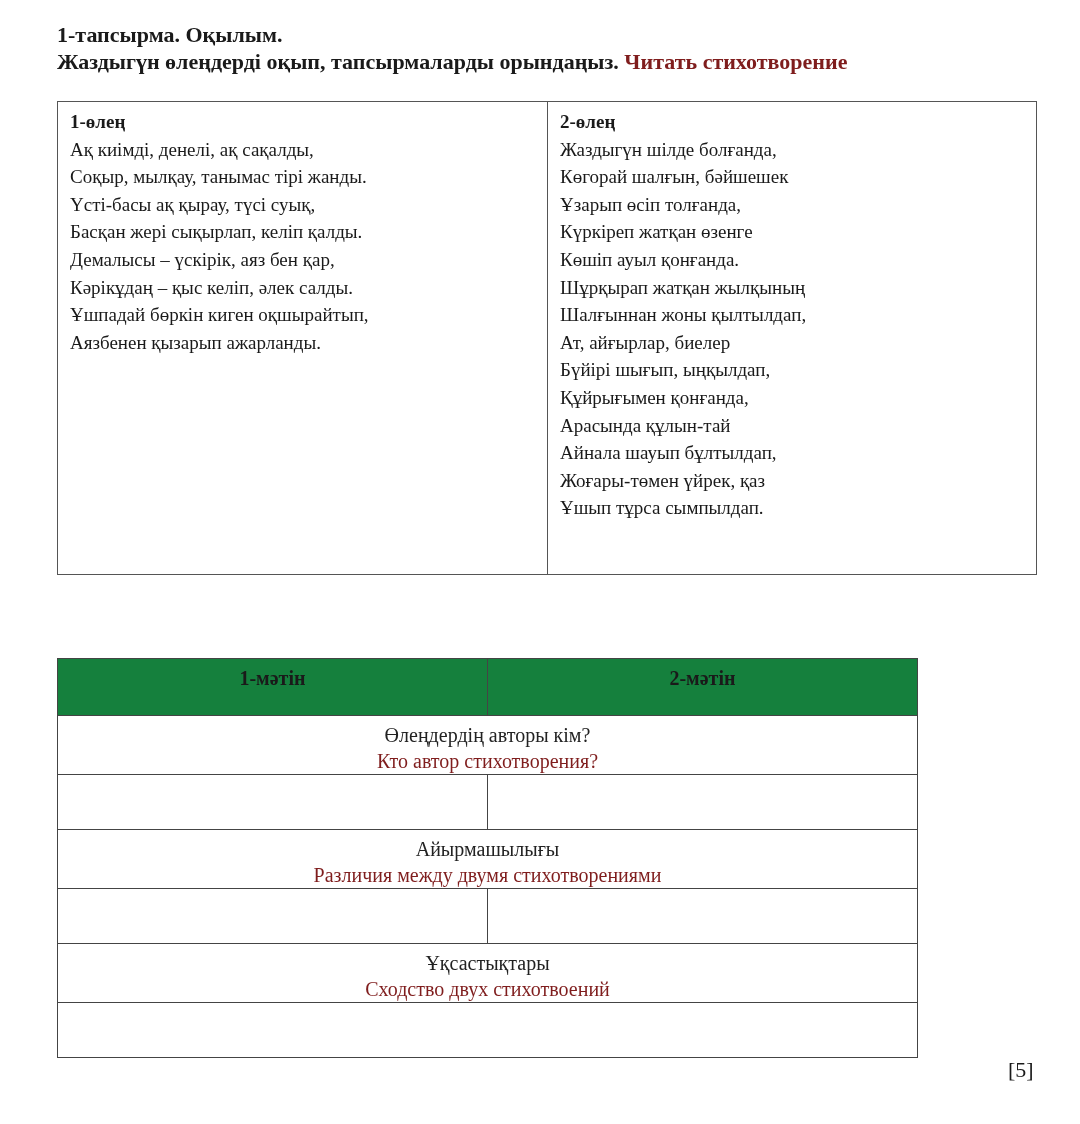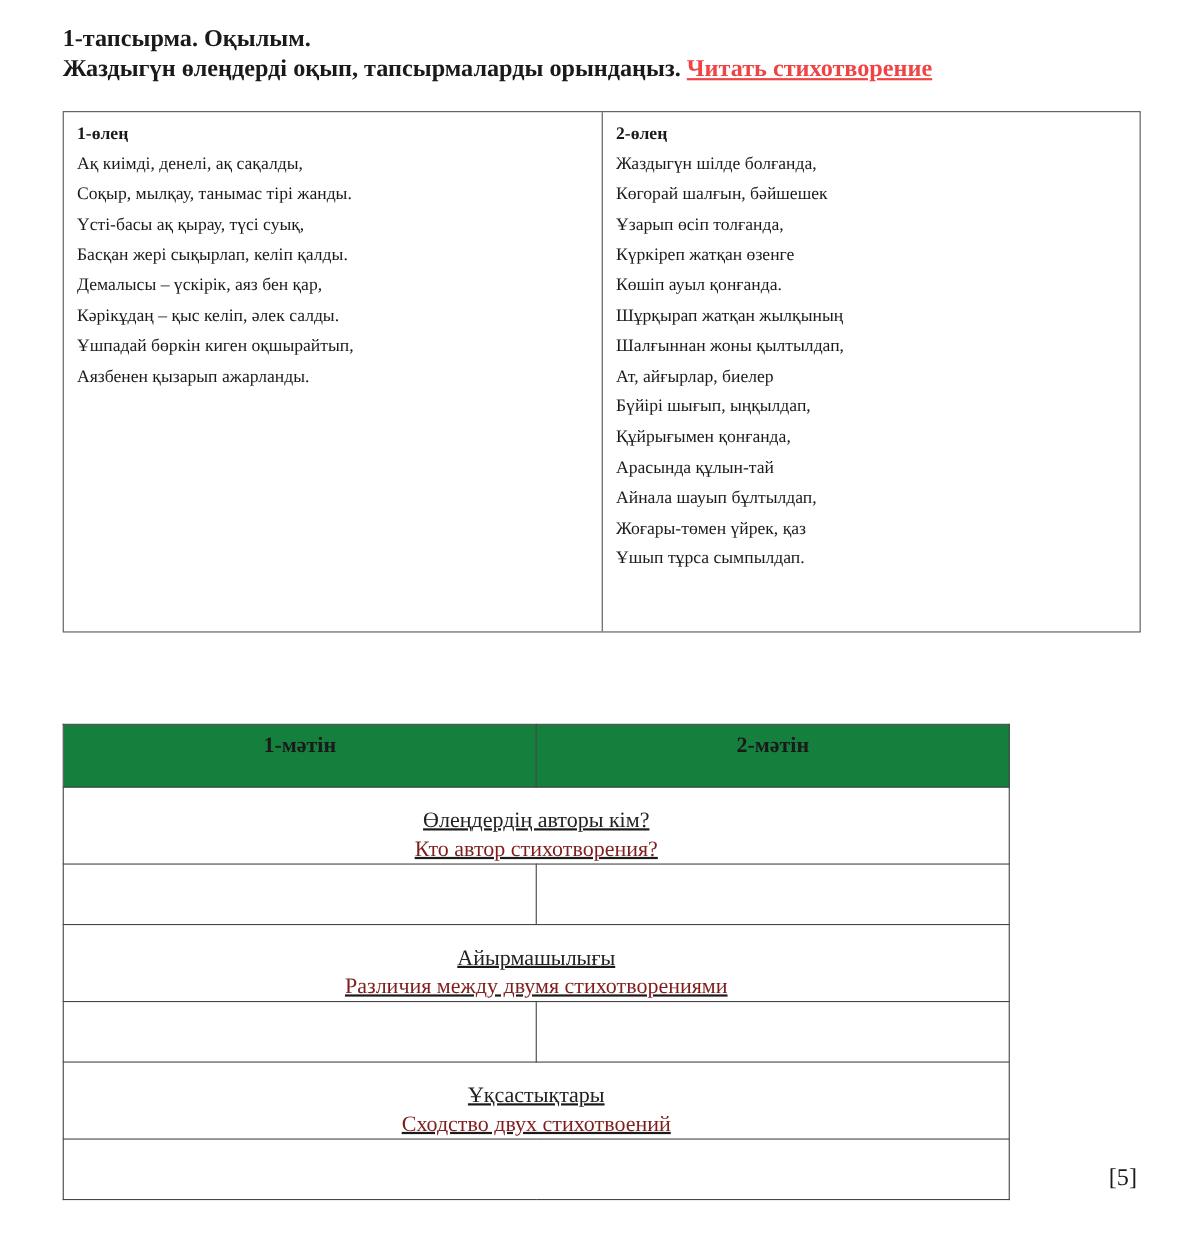--- a/index.html
+++ b/index.html
@@ -4,41 +4,41 @@
   <style>
     html, body { margin: 0; padding: 0; background: #ffffff; }
     body {
       width: 1080px; height: 1124px; position: relative; overflow: hidden;
       font-family: "Liberation Serif", "DejaVu Serif", serif; color: #1a1a1a;
     }
     .title-line {
       position: absolute; left: 57px; font-weight: bold; font-size: 22px; line-height: 26px;
       white-space: nowrap;
     }
-    .red { color: #ef4444; text-decoration: underline; }
+    .red { color: #7f1d1d; }
     .poems {
       position: absolute; left: 57px; top: 101px; width: 980px; height: 474px;
       border: 1.5px solid #555; box-sizing: border-box; display: flex;
     }
     .poem-col {
-      box-sizing: border-box; padding: 6px 0 0 12px; font-size: 16px; line-height: 27.6px;
+      box-sizing: border-box; padding: 6px 0 0 12px; font-size: 19px; line-height: 27.6px;
     }
     .poem-col.left { width: 490px; border-right: 1.5px solid #555; }
     .poem-col.right { flex: 1; }
     .poem-title { font-weight: bold; }
     .cmp {
       position: absolute; left: 57px; top: 658px; width: 861px;
       border-collapse: collapse; table-layout: fixed;
     }
     .cmp td {
       border: 1.5px solid #444; text-align: center; font-size: 20px; line-height: 26px;
       padding: 0; vertical-align: top; height: 55px; box-sizing: border-box;
     }
     .cmp .hdr td { background: #15803d; font-weight: bold; padding-top: 6px; height: 57px; }
-    .cmp .q td { padding-top: 17px; text-decoration: underline; }
+    .cmp .q td { padding-top: 6px; }
     .q-kz { display: block; color: #222; }
     .q-ru { display: block; color: #7f1d1d; }
     .score { position: absolute; left: 1008px; top: 1057px; font-size: 22px; }
   </style>
 </head>
 <body>
 
 <div class="title-line" style="top:22px;">1-тапсырма. Оқылым.</div>
 <div class="title-line" style="top:49px;">
   <span>Жаздыгүн өлеңдерді оқып, тапсырмаларды орындаңыз.</span>

